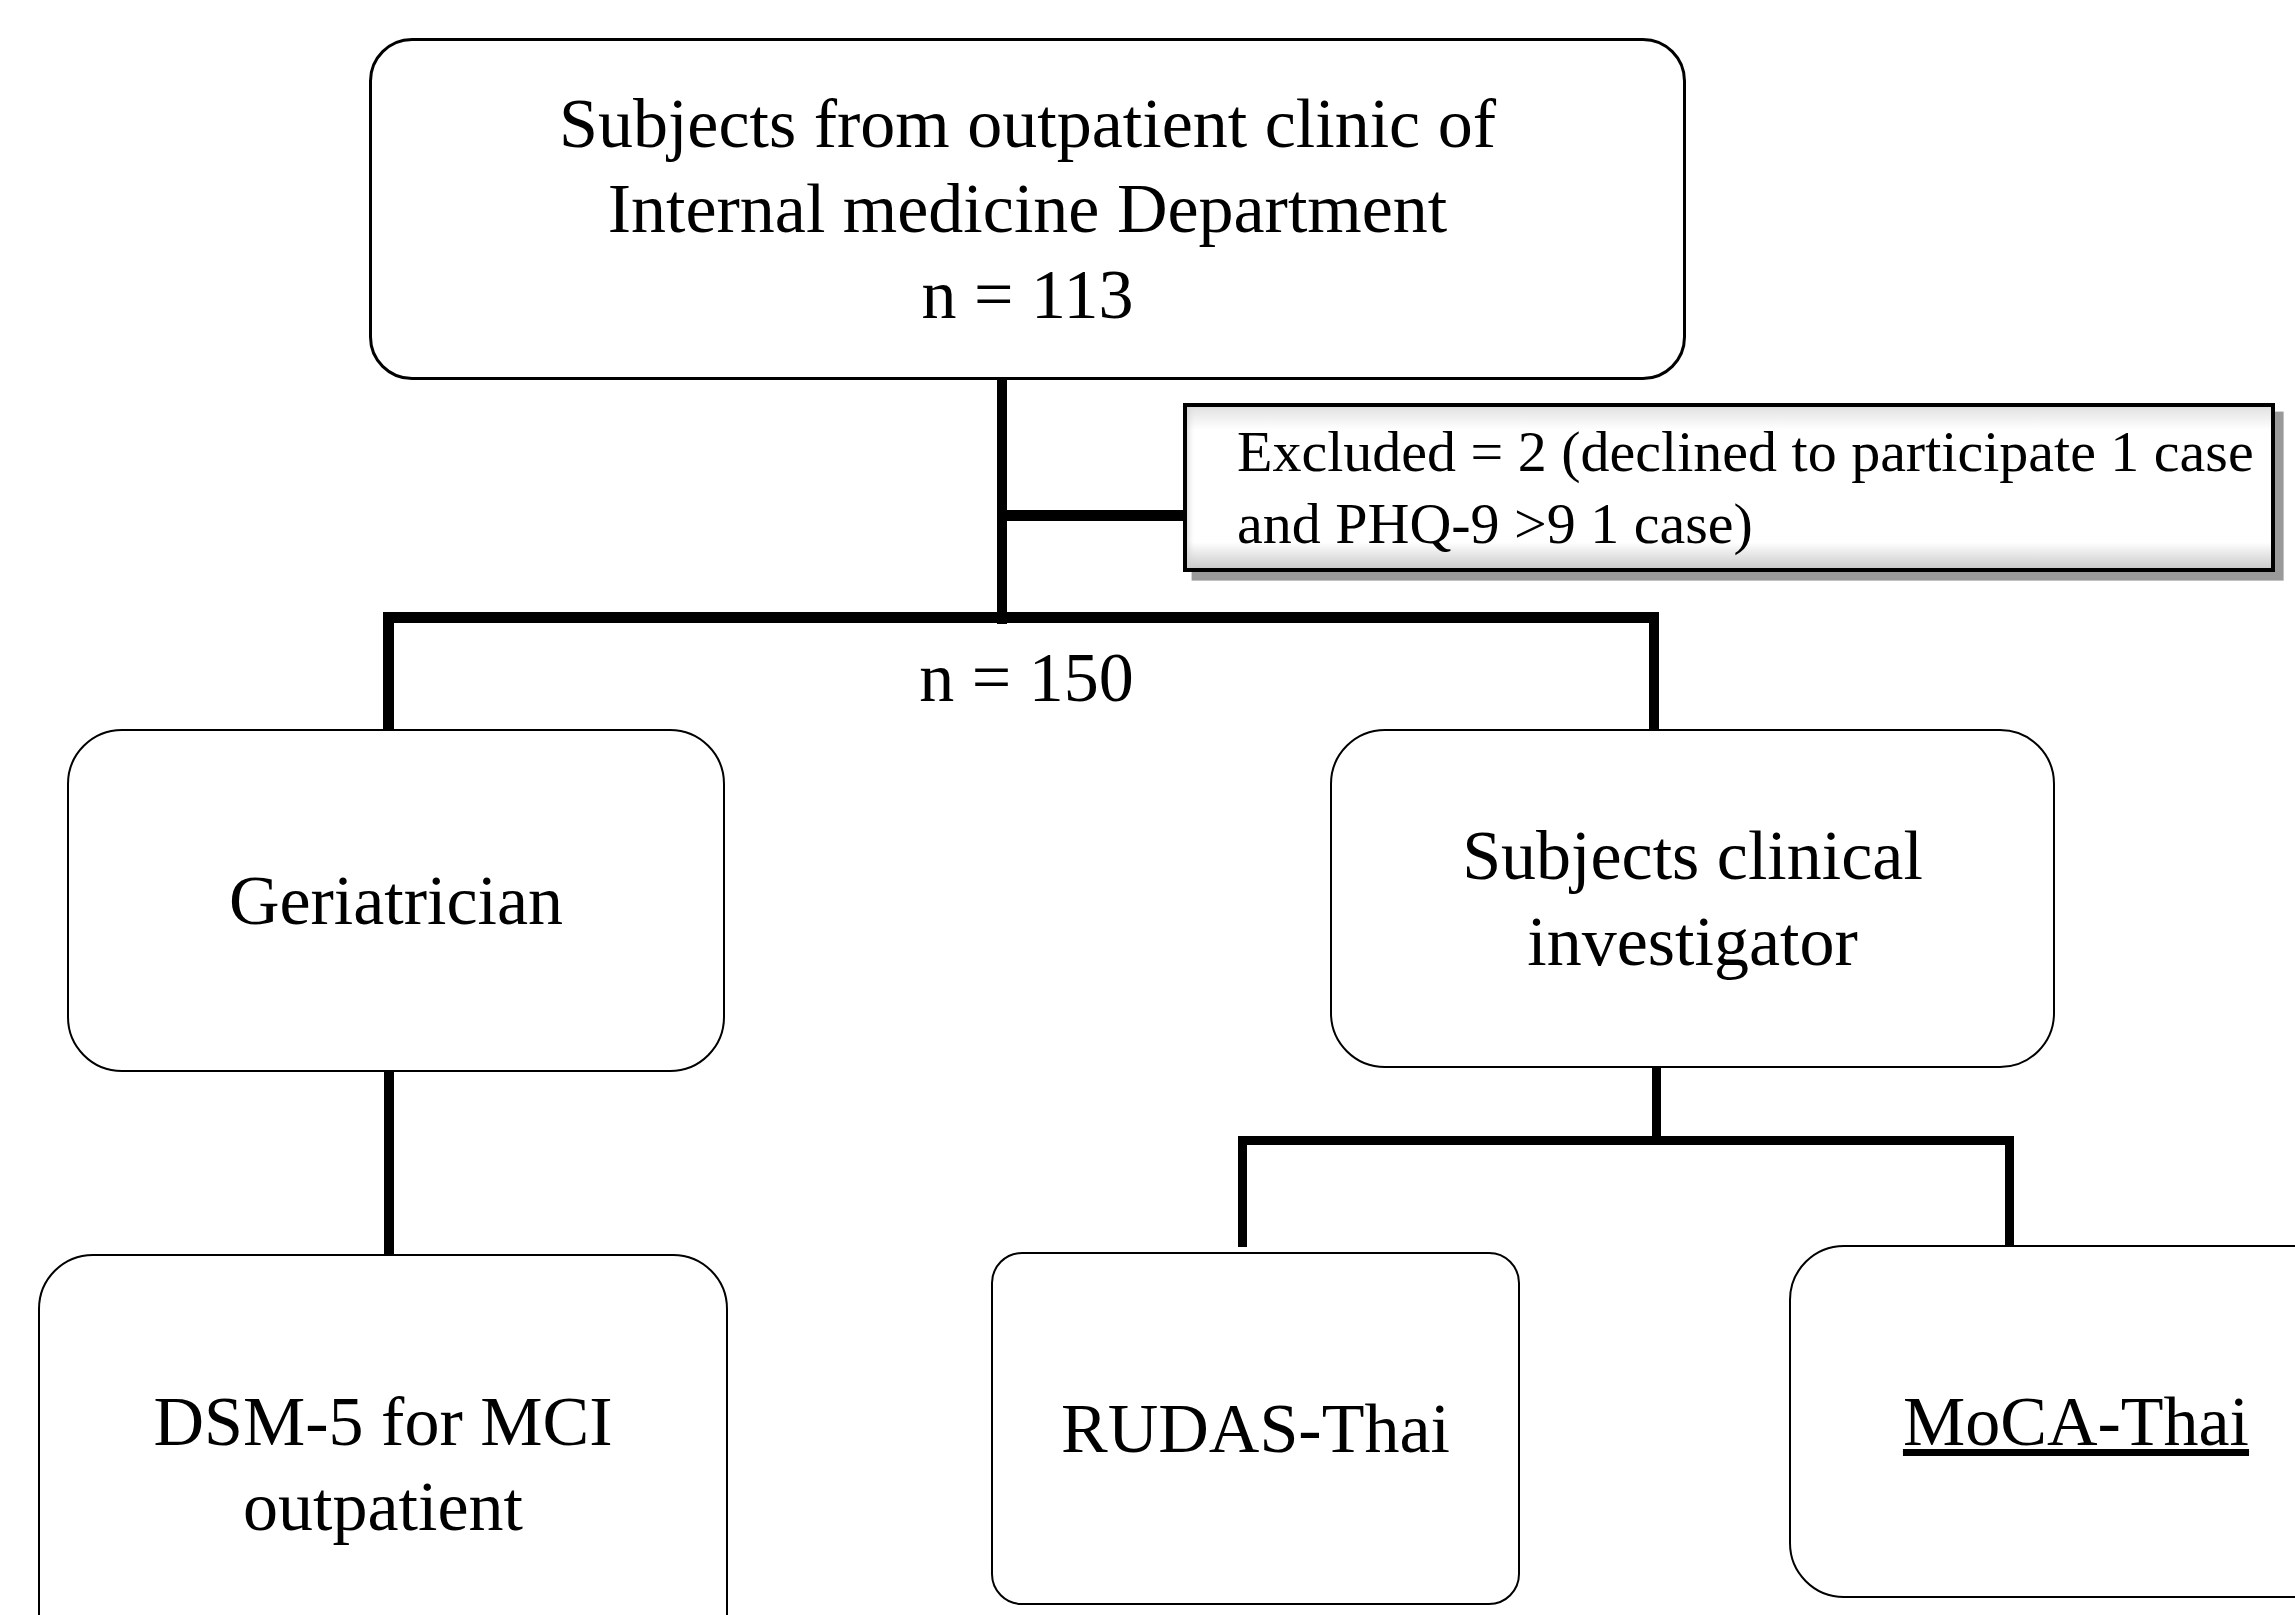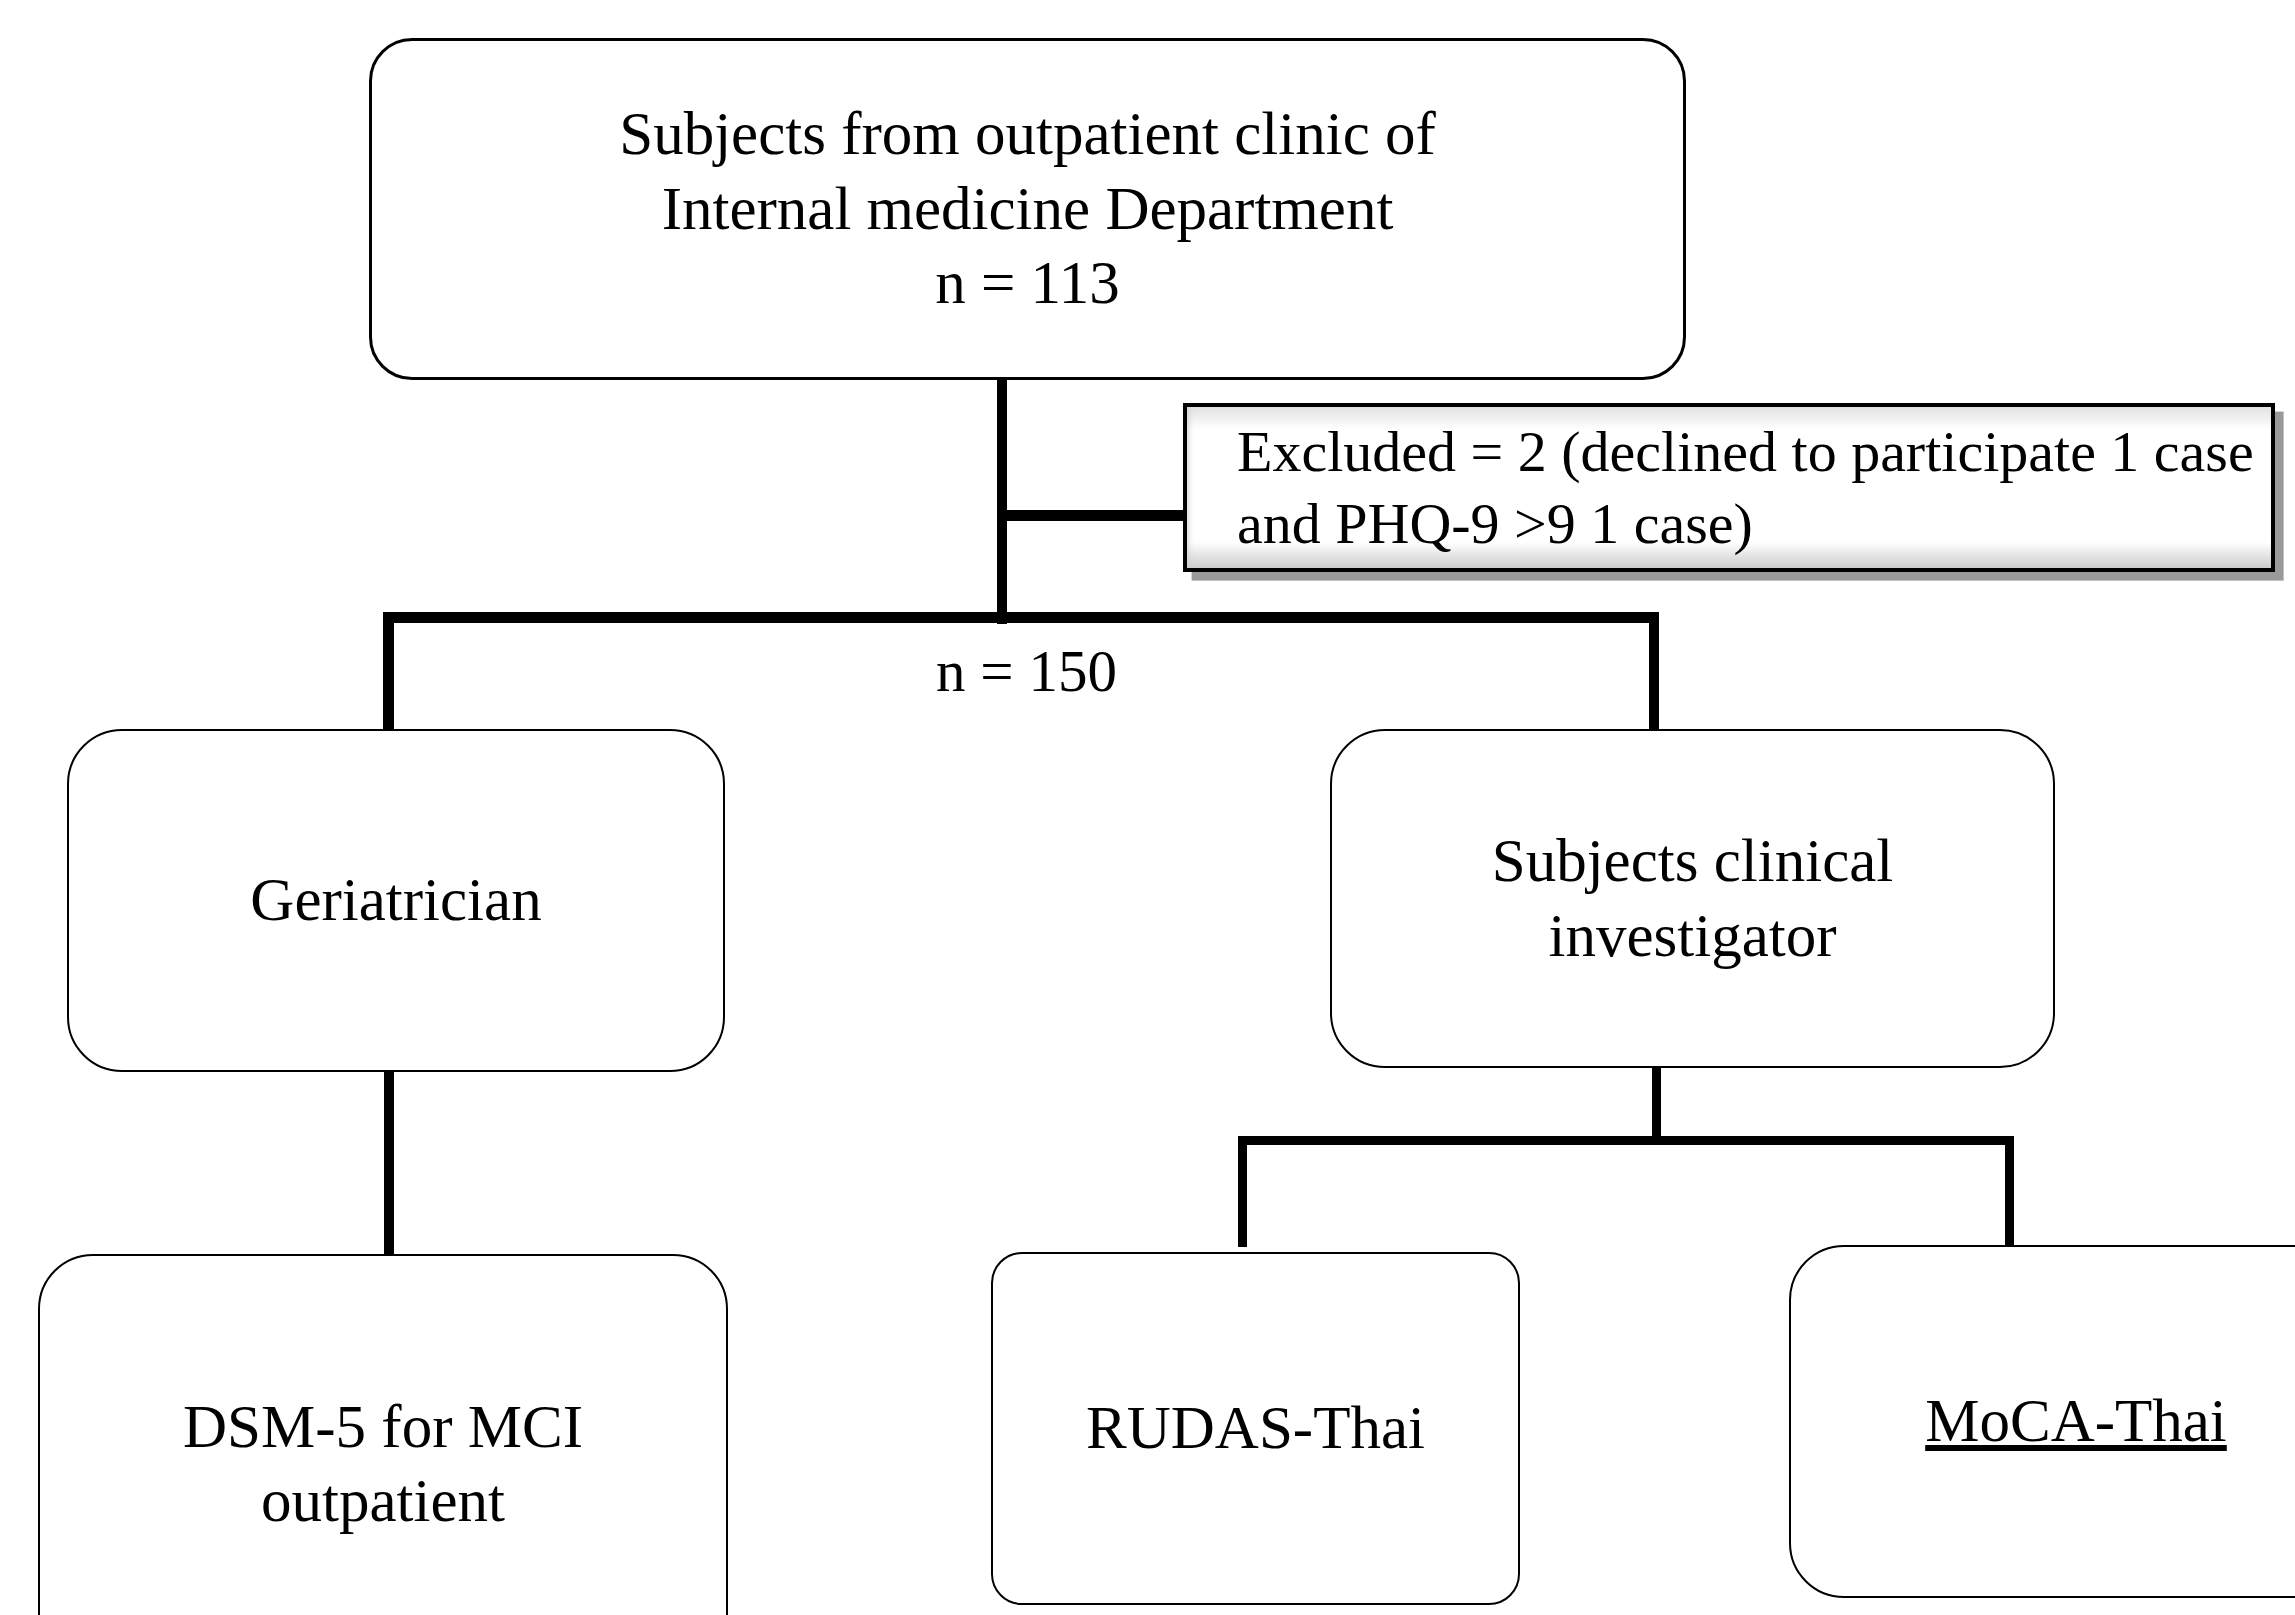--- a/index.html
+++ b/index.html
@@ -21,21 +21,21 @@
     position: absolute;
     box-sizing: border-box;
     border: 2.5px solid #000000;
     border-radius: 55px;
     background: #ffffff;
     display: flex;
     flex-direction: column;
     align-items: center;
     justify-content: center;
     text-align: center;
-    font-size: 61px;
+    font-size: 70px;
     line-height: 1.22;
     z-index: 3;
   }
   .rbox .line { white-space: nowrap; }
   
   .rbox.top-node { border-radius: 43px; border-width: 3.1px; }
   
   .excl {
     position: absolute;
     box-sizing: border-box;
@@ -55,21 +55,21 @@
   .excl .line { white-space: nowrap; }
   
   .conn {
     position: absolute;
     background: #000000;
     z-index: 2;
   }
   
   .branch-label {
     position: absolute;
-    font-size: 59px;
+    font-size: 70px;
     line-height: 1.1;
     text-align: center;
     white-space: nowrap;
     z-index: 5;
   }
 </style>
 </head>
 <body>
 
 <div class="stage">

